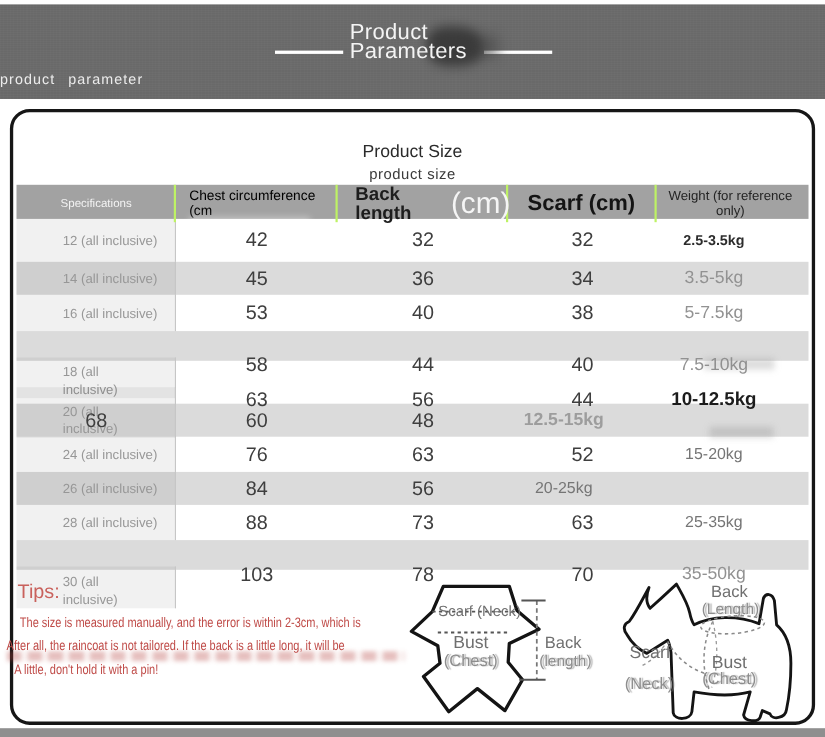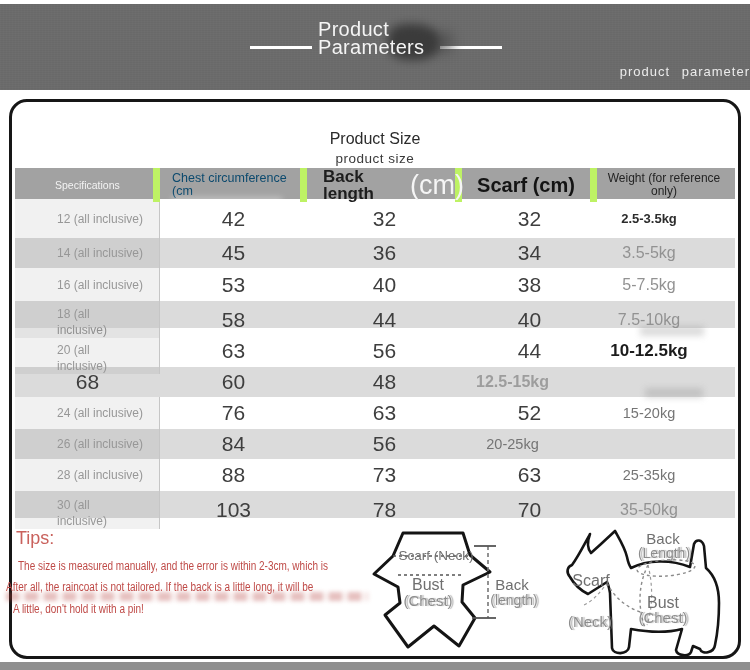--- a/index.html
+++ b/index.html
@@ -13,56 +13,56 @@
   .banner{position:absolute;left:0;top:4px;width:750px;height:86px;background:#6c6c6c;}
   .banner-noise{position:absolute;inset:0;opacity:.18;
     background:repeating-linear-gradient(0deg,rgba(255,255,255,.06) 0 1px,rgba(0,0,0,.08) 1px 2px),
                repeating-linear-gradient(90deg,rgba(255,255,255,.04) 0 1px,rgba(0,0,0,.06) 1px 3px);}
   .banner-title{position:absolute;left:318px;top:16px;color:#f4f4f4;font-size:20px;line-height:18px;letter-spacing:.3px;}
   .banner-line{position:absolute;top:42px;height:3px;background:#ffffff;width:62px;}
   .banner-line.left{left:250px;}
   .banner-line.right{left:440px;}
   .banner-smudge{position:absolute;left:388px;top:20px;width:54px;height:36px;background:#333333;border-radius:40% 60% 55% 45%;filter:blur(5px);opacity:.85;}
   .banner-smudge2{position:absolute;left:438px;top:26px;width:16px;height:24px;background:#4a4a4a;border-radius:50%;filter:blur(6px);opacity:.6;}
-  .banner-sub{position:absolute;left:0;top:60px;width:750px;text-align:right;color:#ececec;font-size:13px;letter-spacing:1px;word-spacing:7px;}
+  .banner-sub{position:absolute;left:0;top:60px;width:750px;text-align:left;color:#ececec;font-size:13px;letter-spacing:1px;word-spacing:7px;}
   
   .card{position:absolute;left:9px;top:99px;width:726px;height:554px;background:#ffffff;border:3px solid #161616;border-radius:18px;}
   .bottom-strip{position:absolute;left:0;top:662px;width:750px;height:8px;background:#8f8f8f;}
   .card-title{position:absolute;left:0;top:130px;width:750px;text-align:center;font-size:16px;color:#2b2b2b;}
   .card-sub{position:absolute;left:0;top:151px;width:750px;text-align:center;font-size:13.5px;color:#3a3a3a;letter-spacing:.5px;}
   
   .ptable{position:absolute;left:15px;top:168px;width:720px;}
   .thead{display:grid;grid-template-columns:145px 147px 155px 135px 138px;height:31px;background:#a2a2a2;}
-  .th{position:relative;display:flex;align-items:center;overflow:visible;border-right:7px solid #bef264;}
+  .th{position:relative;display:flex;align-items:center;overflow:visible;border-right:2px solid #bef264;}
   .th:last-child{border-right:none;}
   .th-spec{color:#f3f3f3;font-size:10.5px;line-height:11px;padding-left:40px;}
   .th-spec span{display:block;width:62px;}
-  .th-chest{color:#0c4a6e;font-size:12.5px;line-height:13px;padding-left:12px;}
+  .th-chest{color:#000000;font-size:12.5px;line-height:13px;padding-left:12px;}
   .th-chest span{display:block;width:126px;}
   .th-back{color:#1d1d1d;padding-left:16px;gap:20px;}
   .th-back .bl{display:block;width:60px;font-weight:bold;font-size:17px;line-height:17px;}
   .th-back .cm{color:#f5f5f5;font-size:27px;font-weight:400;margin-left:16px;}
   .th-scarf{color:#141414;font-weight:bold;font-size:20px;justify-content:center;}
   .th-weight{color:#242424;font-size:12px;line-height:13px;padding-left:4px;}
   .th-weight span{display:block;width:126px;text-align:center;}
   .hdr-smudge{position:absolute;left:12px;bottom:-3px;width:110px;height:8px;background:rgba(255,255,255,.35);filter:blur(3px);}
   .tbody .trow{display:grid;grid-template-columns:145px 147px 155px 135px 138px;}
   .trow.shade{background:#dbdbdb;}
   .trow:nth-child(1){height:39px}.trow:nth-child(2){height:30px}
   .trow:nth-child(3){height:33px}.trow:nth-child(4){height:27px}
   .trow:nth-child(5){height:39px}.trow:nth-child(6){height:30px}
   .trow:nth-child(7){height:32px}.trow:nth-child(8){height:30px}
   .trow:nth-child(9){height:32px}.trow:nth-child(10){height:27px}
   .td{display:flex;align-items:center;overflow:visible;}
   .td-spec{background:rgba(0,0,0,.055);border-right:1px solid #c6c6c6;color:#979797;font-size:12px;line-height:16px;padding-left:42px;white-space:pre-line;}
-  .trow.wrap .td-spec{align-items:flex-start;}
+  .trow.wrap .td-spec{align-items:flex-start;margin-top:24px;}
   .trow:nth-child(4).wrap .td-spec{padding-top:5px;}
   .trow:nth-child(5).wrap .td-spec{padding-top:14px;}
   .trow:nth-child(10).wrap .td-spec{padding-top:6px;}
-  .td-num{justify-content:center;color:#3e3e3e;font-size:21px;}
+  .td-num{justify-content:center;color:#3e3e3e;font-size:18px;}
   .td-weight{justify-content:center;padding-right:34px;font-size:14px;color:#6b6b6b;text-align:right;}
   .w-bold-dark{font-weight:bold;color:#2c2c2c;font-size:13px;}
   .trow:nth-child(5) .w-bold-dark{font-size:17px;color:#1c1c1c;}
   .w-muted{color:#929292;font-size:16px;}
   .w-bold-muted{font-weight:bold;color:#9d9d9d;font-size:16px;}
   .w-plain{color:#757575;font-size:14.5px;}
   .ghost-smudge{position:absolute;background:rgba(140,140,140,.3);filter:blur(3px);}
   
   .tips-head{position:absolute;left:16px;top:528px;font-size:18px;color:#c9615c;}
   .tips-line{position:absolute;white-space:nowrap;font-size:12.5px;color:#bf4a47;transform:scaleX(.8);transform-origin:0 50%;}
@@ -222,16 +222,16 @@
   <ellipse cx="114" cy="53" rx="29" ry="8" transform="rotate(-4 114 53)" fill="none" stroke="#8a8a8a" stroke-width="1.4" stroke-dasharray="3,3"></ellipse>
   <path d="M96,50 C87,68 85,90 93,113" fill="none" stroke="#8a8a8a" stroke-width="1.4" stroke-dasharray="3,3"></path>
   <path d="M96,50 C101,70 101,92 95,110" fill="none" stroke="#9a9a9a" stroke-width="1.2" stroke-dasharray="3,3"></path>
   <path d="M55,68 C62,82 74,92 88,97" fill="none" stroke="#8a8a8a" stroke-width="1.4" stroke-dasharray="3,3"></path>
   <path d="M52,72 C46,80 40,86 32,90" fill="none" stroke="#9a9a9a" stroke-width="1.2" stroke-dasharray="3,3"></path>
 </svg>
 <div class="dg-label" style="left:641px;top:530px;width:44px;text-align:center;font-size:15px;">Back</div>
 <div class="dg-label ghost" style="left:635px;top:545px;width:58px;text-align:center;font-size:14px;">(Length)</div>
 <div class="dg-label" style="left:641px;top:594px;width:44px;text-align:center;font-size:16px;">Bust</div>
 <div class="dg-label ghost" style="left:634px;top:609px;width:58px;text-align:center;font-size:15px;">(Chest)</div>
-<div class="dg-label" style="left:568px;top:572px;width:46px;text-align:center;font-size:16px;">Scarf</div>
+<div class="dg-label" style="left:568px;top:585px;width:46px;text-align:center;font-size:16px;">Scarf</div>
 <div class="dg-label ghost" style="left:564px;top:613px;width:52px;text-align:center;font-size:15px;">(Neck)</div>
 
 <div class="bottom-strip"></div>
 
 </body></html>

